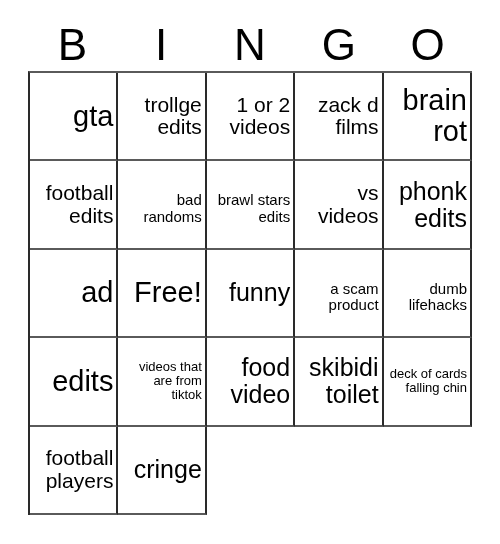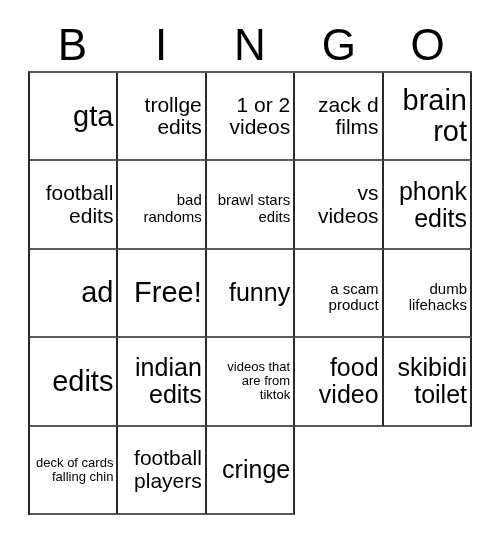--- a/index.html
+++ b/index.html
@@ -145,23 +145,20 @@
         <span class="cell-text fs-sm">a scam product</span>
       </div>
 
     <div class="cell">
         <span class="cell-text fs-sm">dumb lifehacks</span>
       </div>
     <div class="cell">
         <span class="cell-text fs-xl">edits</span>
       </div>
     <div class="cell">
-        <span class="cell-text fs-lg">indian edits</span>
-      </div>
-    <div class="cell">
         <span class="cell-text fs-xs">videos that are from tiktok</span>
       </div>
 
     <div class="cell">
         <span class="cell-text fs-lg">food video</span>
       </div>
     <div class="cell">
         <span class="cell-text fs-lg">skibidi toilet</span>
       </div>
     <div class="cell">

